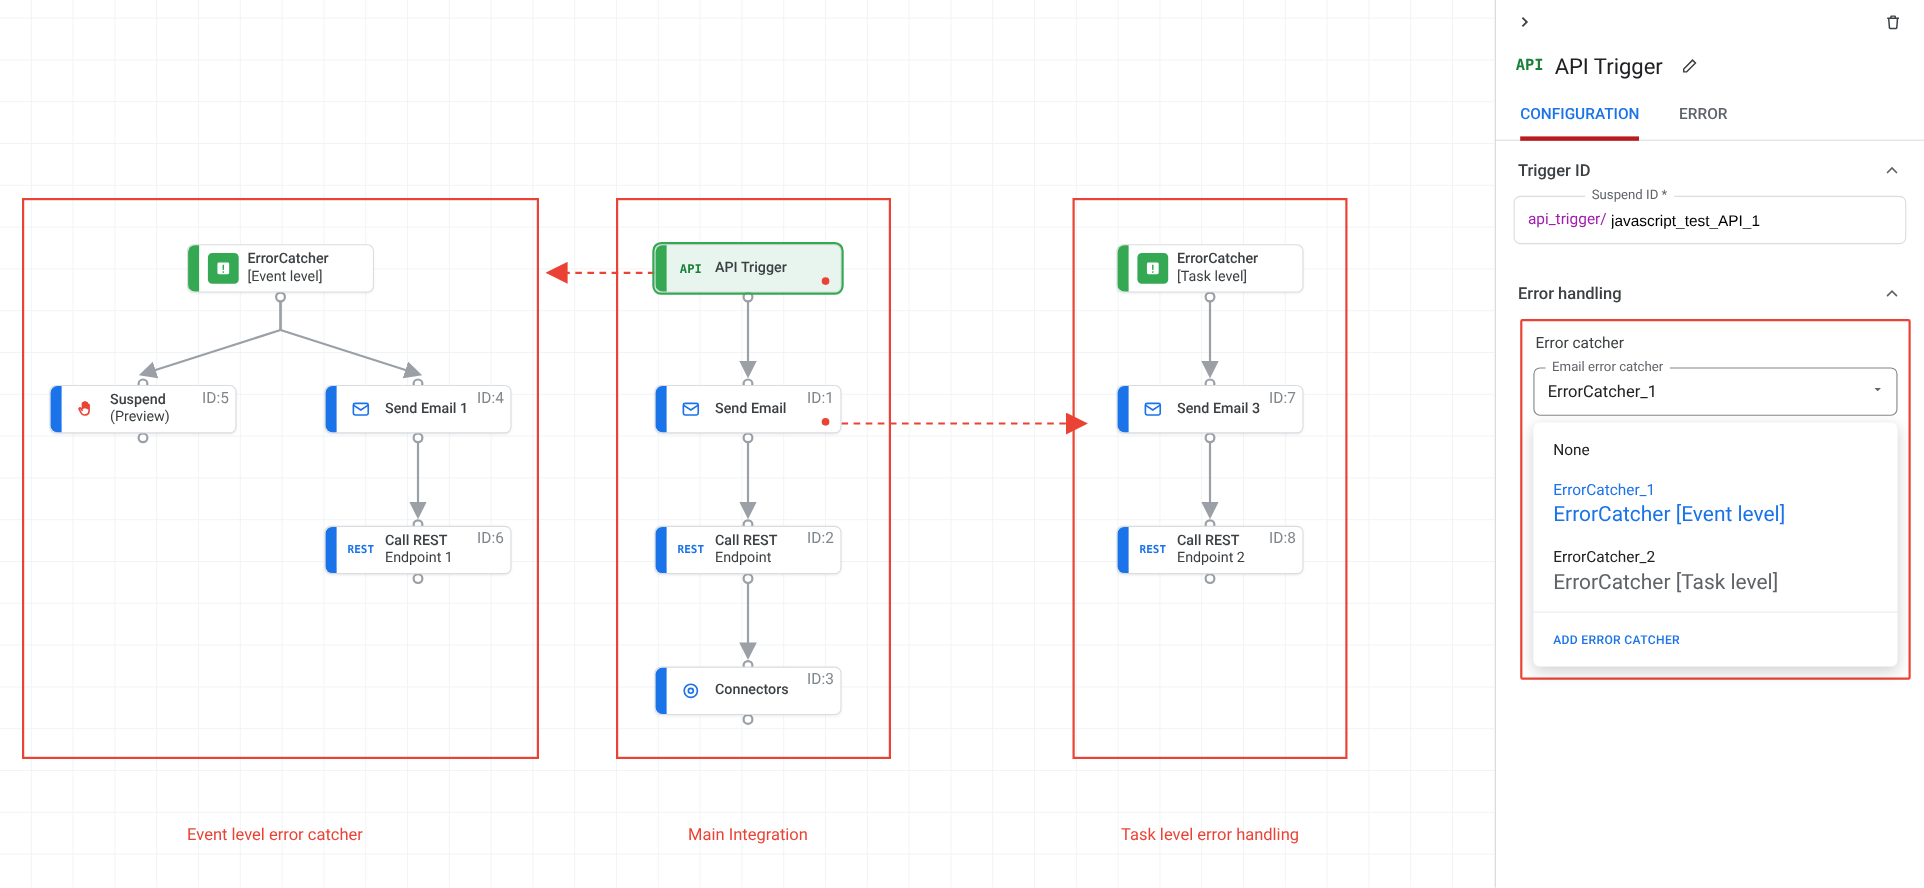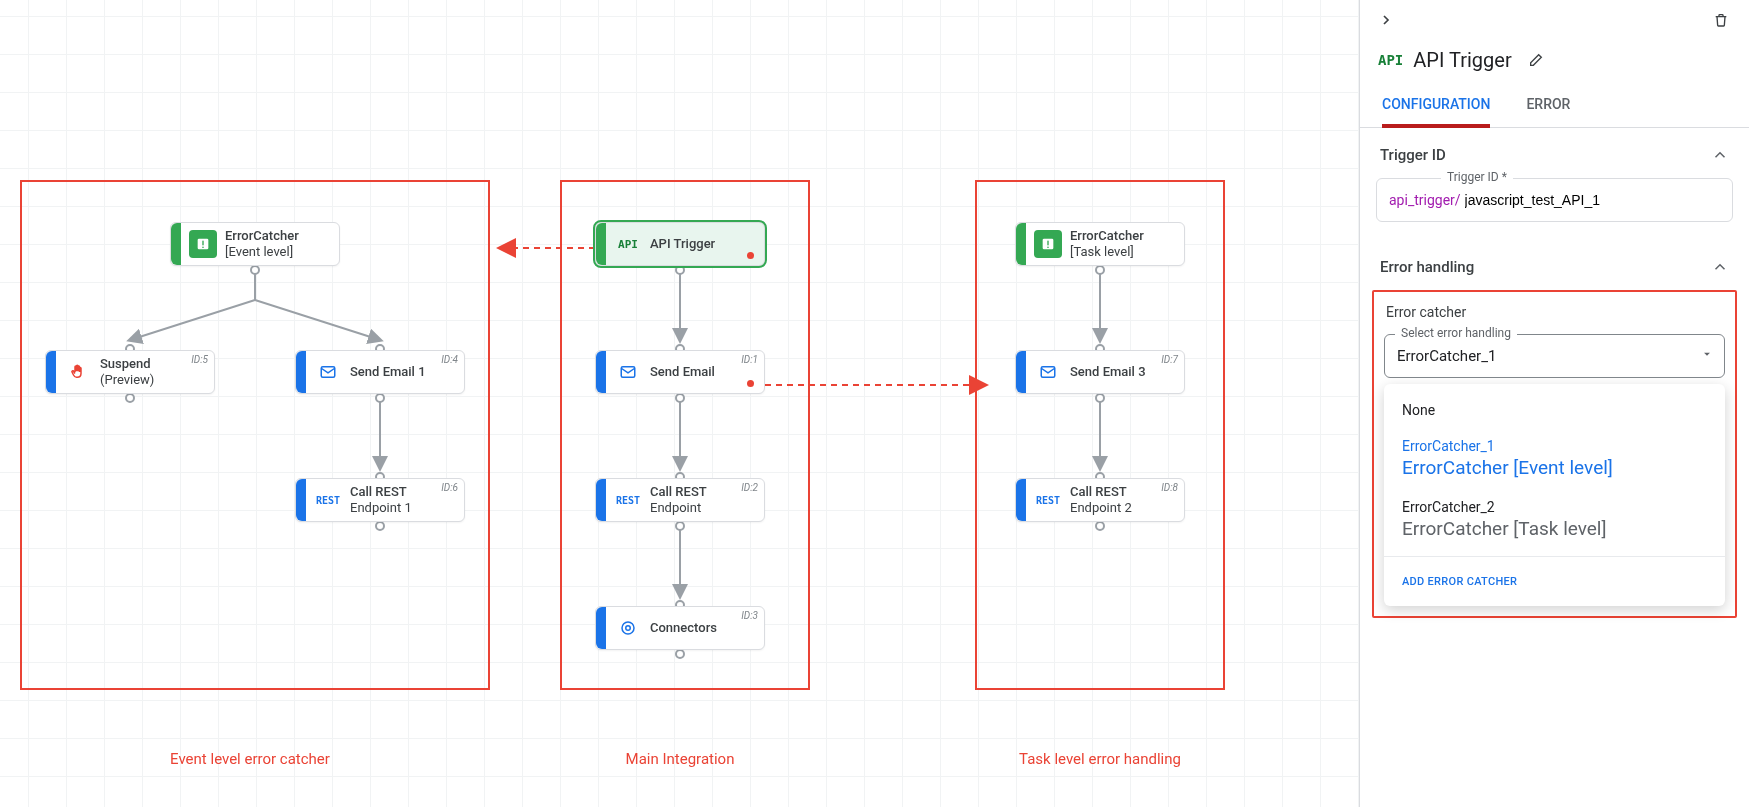--- a/index.html
+++ b/index.html
@@ -87,21 +87,21 @@
     padding: 0 12px;
     font-size: 14px;
   }
   .outlined-field .float-label {
     position:absolute; top:-9px; left:64px; background:#fff; padding:0 6px;
     font-size:12px; color:#5f6368;
   }
   .outlined-field .prefix { color:#a21caf; margin-right:2px;}
   .outlined-field input { border:none; outline:none; font-size:14px; flex:1; }
   .error-box {
-    margin: 0 12px 12px 12px;
+    margin: 0 12px 12px 22px;
     border: 2px solid #ea4335;
     border-radius: 2px;
     padding: 12px 10px 10px 10px;
   }
   .error-box-label { font-size:14px; color:#3c4043; margin-bottom:14px; padding-left:2px;}
   .select-wrap {
     position:relative;
     border:1px solid #80868b;
     border-radius:6px;
     height:44px;
@@ -161,21 +161,21 @@
   .node .nicon {
     width:28px; height:28px;
     margin: 0 8px;
     display:flex; align-items:center; justify-content:center;
     border-radius:4px;
   }
   .node .ntext { line-height:1.25; font-weight:500; color:#3c4043; flex:1; padding-right:6px;}
   .node .ntext .sub { display:block; font-weight:400;}
   .node.trigger { outline:2px solid #34a853; background:#e8f5ee;}
   .node .dot { position:absolute; width:7px; height:7px; background:#ea4335; border-radius:50%;}
-  .node .id-tag { position:absolute; top:3px; right:6px; font-size:10px; color:#80868b;font-style:italic;}
+  .node .id-tag { position:absolute; top:3px; right:6px; font-size:14px; color:#80868b;}
   .port {
     position:absolute;
     width:10px; height:10px;
     border:2px solid #9aa0a6; background:#fff; border-radius:50%;
     transform: translate(-50%,-50%);
   }
   svg.wires {
     position:absolute; left:0; top:0; width:100%; height:100%;
     pointer-events:none;
   }
@@ -383,37 +383,37 @@
     </div>
 
     <div class="section-header">
       <span>Trigger ID</span>
       <svg class="chev" viewBox="0 0 24 24" fill="none" stroke="#5f6368" stroke-width="2">
           <path d="M6 15l6-6 6 6"></path>
         </svg>
     </div>
     <div class="field-wrap">
       <div class="outlined-field">
-        <span class="float-label">Trigger ID *</span>
+        <span class="float-label">Suspend ID *</span>
         <span class="prefix">api_trigger/</span>
         <input type="text" value="javascript_test_API_1" style="">
       </div>
     </div>
 
     <div class="section-header">
       <span>Error handling</span>
       <svg class="chev" viewBox="0 0 24 24" fill="none" stroke="#5f6368" stroke-width="2">
           <path d="M6 15l6-6 6 6"></path>
         </svg>
     </div>
 
     <div class="error-box">
       <div class="error-box-label">Error catcher</div>
       <div class="select-wrap">
-        <span class="float-label">Select error handling</span>
+        <span class="float-label">Email error catcher</span>
         <span>ErrorCatcher_1</span>
         <span class="caret">
           <svg width="14" height="14" viewBox="0 0 24 24" fill="#5f6368">
               <path d="M7 10l5 5 5-5z"></path>
             </svg>
         </span>
       </div>
       <div class="dropdown">
         <div class="dd-item">
           <div class="dd-main">None</div>

